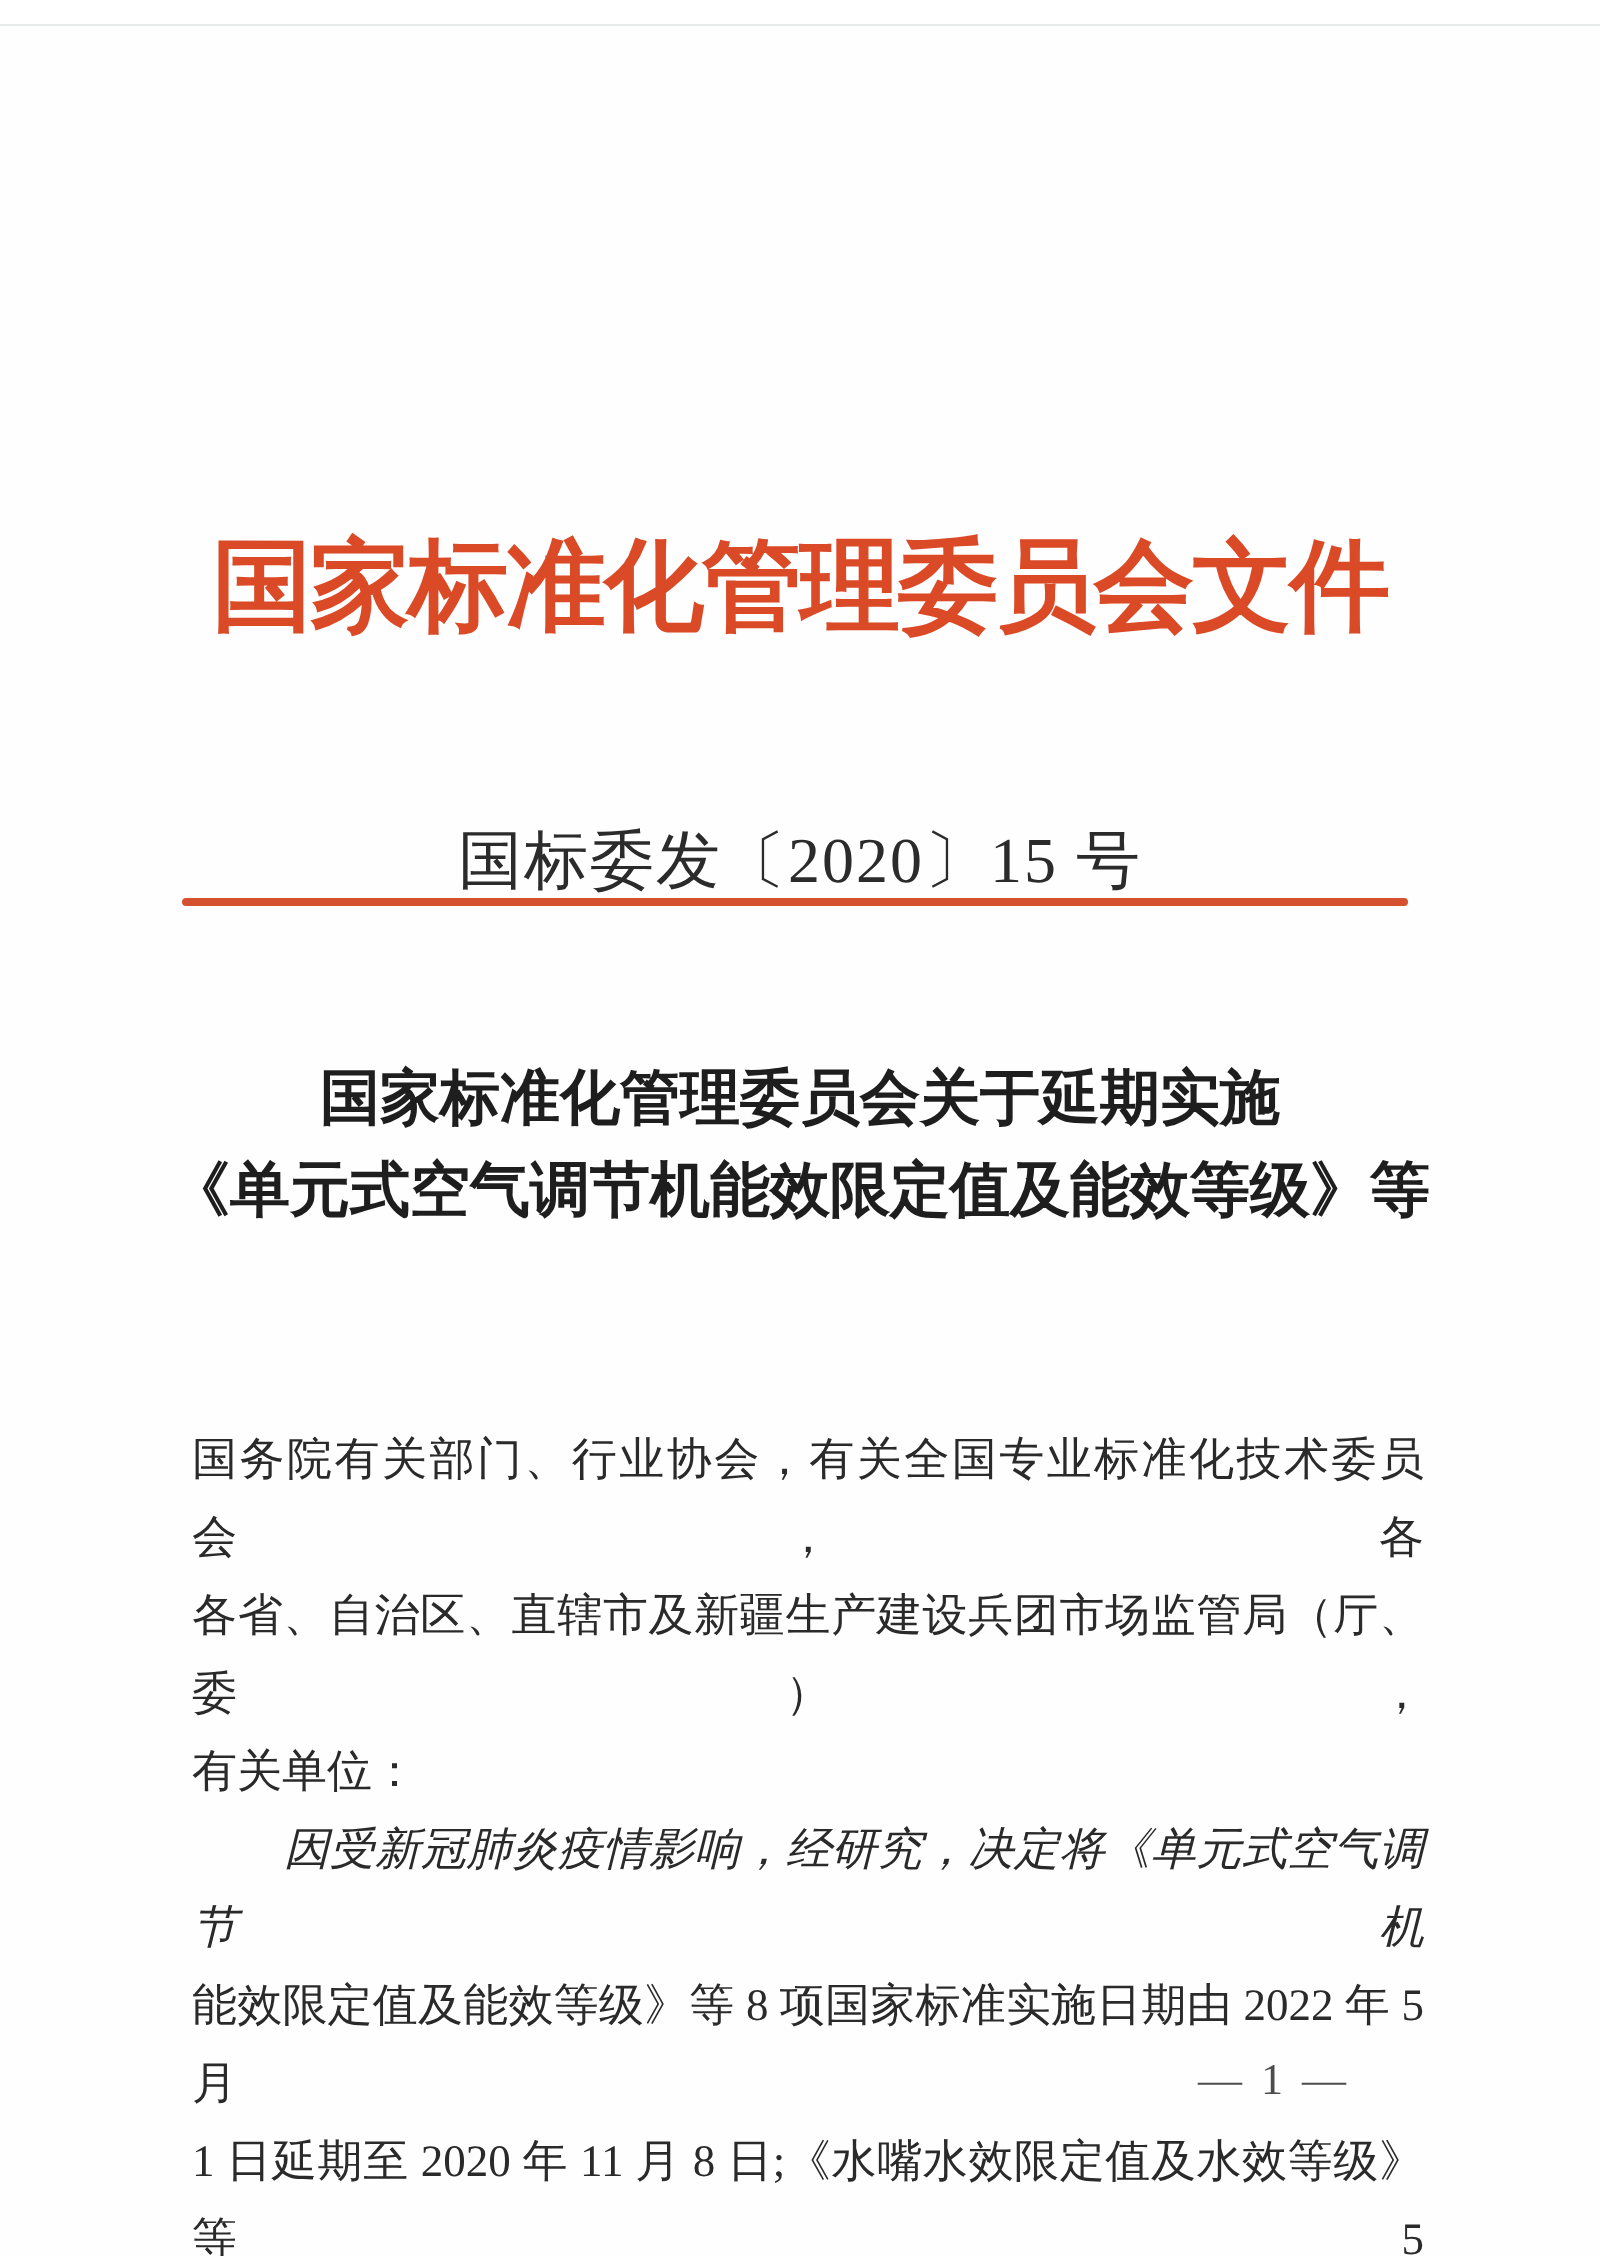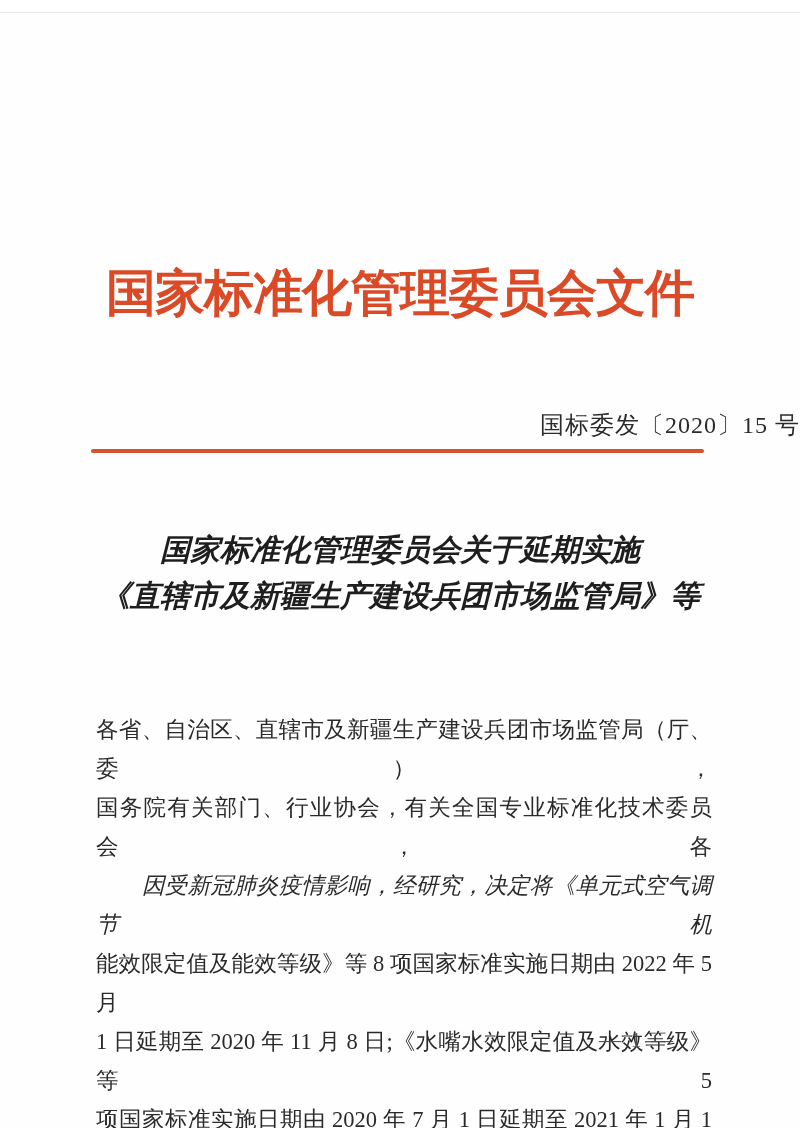--- a/index.html
+++ b/index.html
@@ -30,22 +30,22 @@
     letter-spacing: -1px;
     color: var(--accent-color, #DB4A27);
     white-space: nowrap;
   }
   
   .doc-number {
     position: absolute;
     top: 396px;
     left: 0;
     width: 100%;
-    text-align: right;
-    font-size: 24px;
+    text-align: center;
+    font-size: 32px;
     color: #2b2b2b;
     letter-spacing: 1px;
   }
   
   .red-rule {
     position: absolute;
     top: 436px;
     left: 91px;
     width: 613px;
     height: 4px;
@@ -56,21 +56,20 @@
   .notice-title {
     position: absolute;
     top: 514px;
     left: 40px;
     right: 40px;
     text-align: center;
     font-size: 30px;
     line-height: 46px;
     font-weight: bold;
     color: #1e1e1e;
-    font-style: italic;
   }
   .notice-title .t-line {
     white-space: nowrap;
   }
   
   .body-text {
     position: absolute;
     top: 697px;
     left: 96px;
     width: 616px;
@@ -106,26 +105,27 @@
 <div class="page">
 
   <div class="header-title">国家标准化管理委员会文件</div>
 
   <div class="doc-number">国标委发〔2020〕15 号</div>
 
   <div class="red-rule"></div>
 
   <div class="notice-title">
     <div class="t-line">国家标准化管理委员会关于延期实施</div>
-    <div class="t-line">《直辖市及新疆生产建设兵团市场监管局》等</div>
+    <div class="t-line">《单元式空气调节机能效限定值及能效等级》等</div>
   </div>
 
   <div class="body-text">
+    <div class="body-line full">国务院有关部门、行业协会，有关全国专业标准化技术委员会，各</div>
     <div class="body-line full">各省、自治区、直辖市及新疆生产建设兵团市场监管局（厅、委），</div>
-    <div class="body-line full">国务院有关部门、行业协会，有关全国专业标准化技术委员会，各</div>
+    <div class="body-line">有关单位：</div>
     <div class="body-line full indent">因受新冠肺炎疫情影响，经研究，决定将《单元式空气调节机</div>
     <div class="body-line full">能效限定值及能效等级》等 8 项国家标准实施日期由 2022 年 5 月</div>
     <div class="body-line full">1 日延期至 2020 年 11 月 8 日;《水嘴水效限定值及水效等级》等 5</div>
     <div class="body-line full">项国家标准实施日期由 2020 年 7 月 1 日延期至 2021 年 1 月 1 日。</div>
 
   </div>
 
   <div class="page-number">— 1 —</div>
 
 </div>

